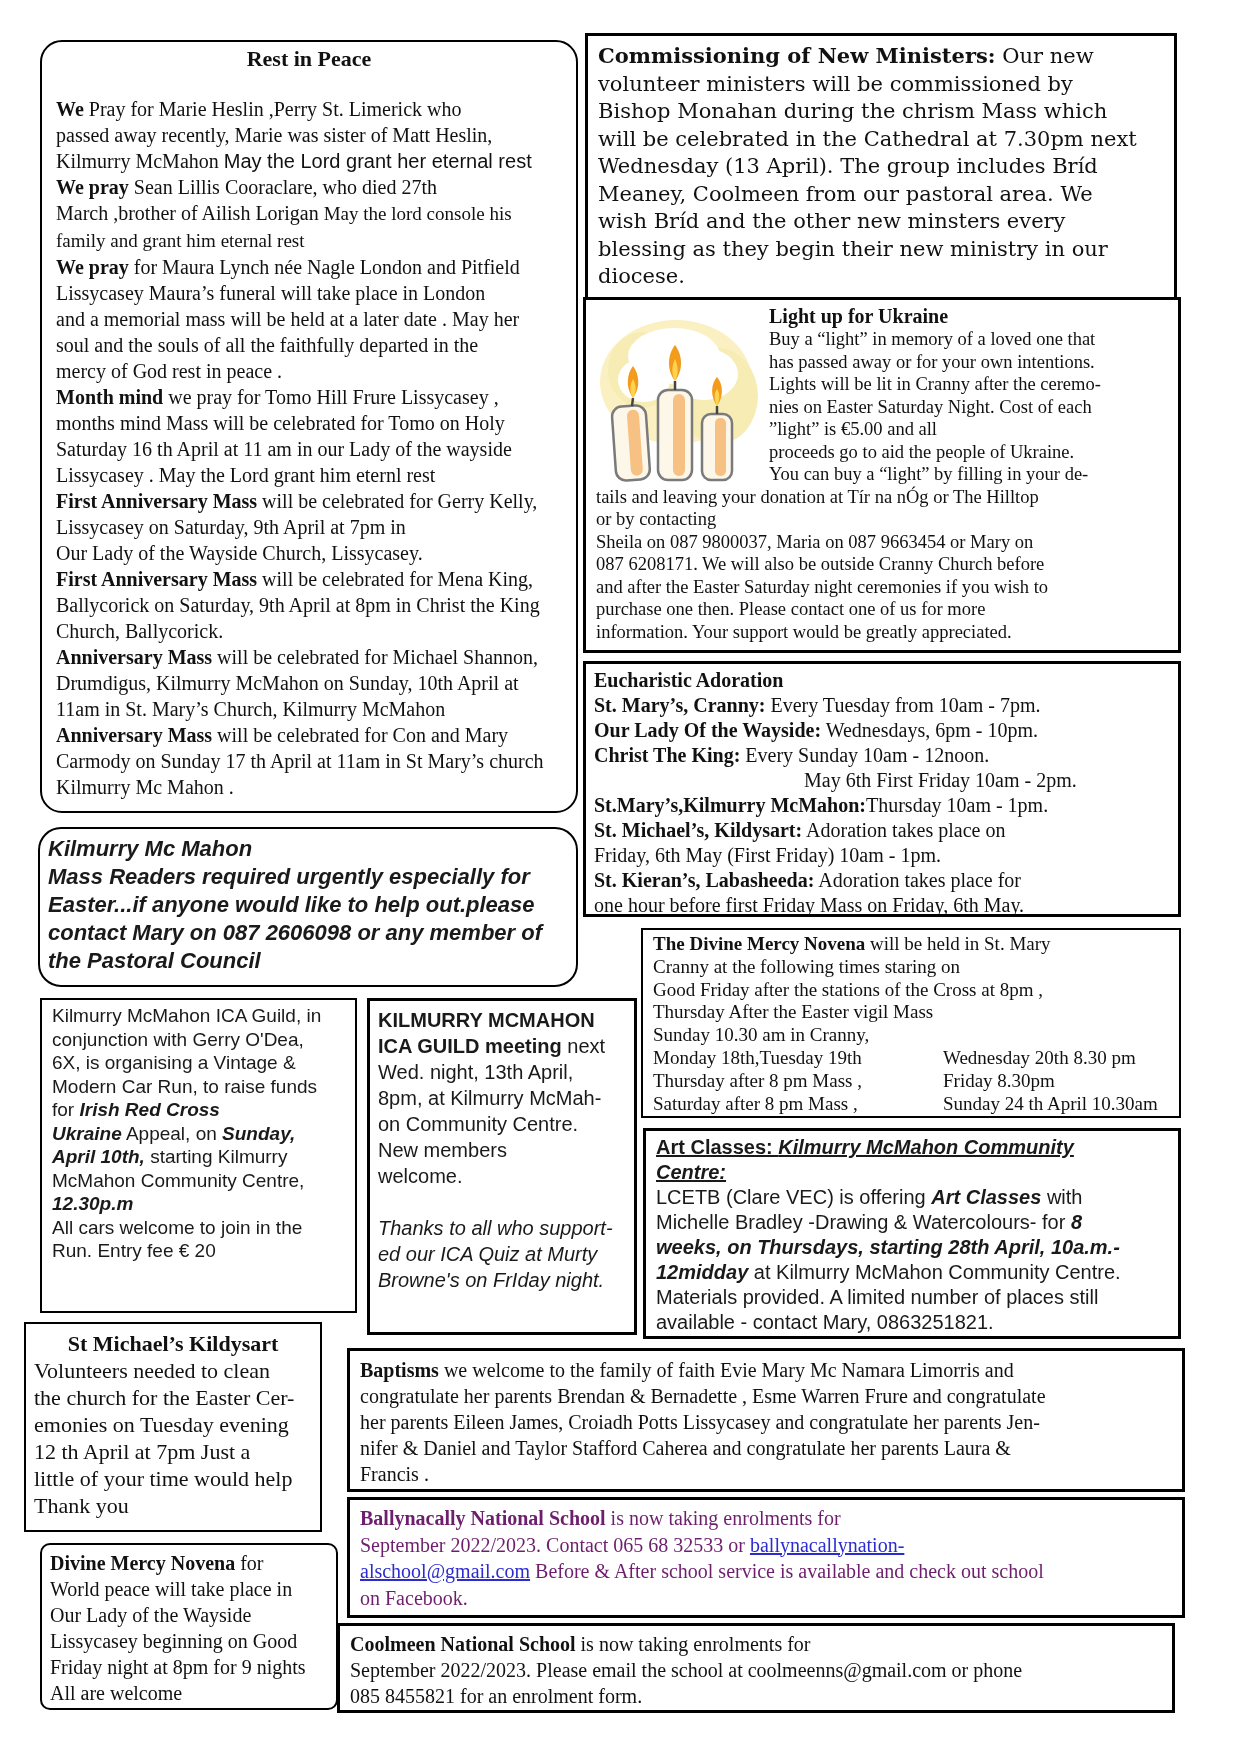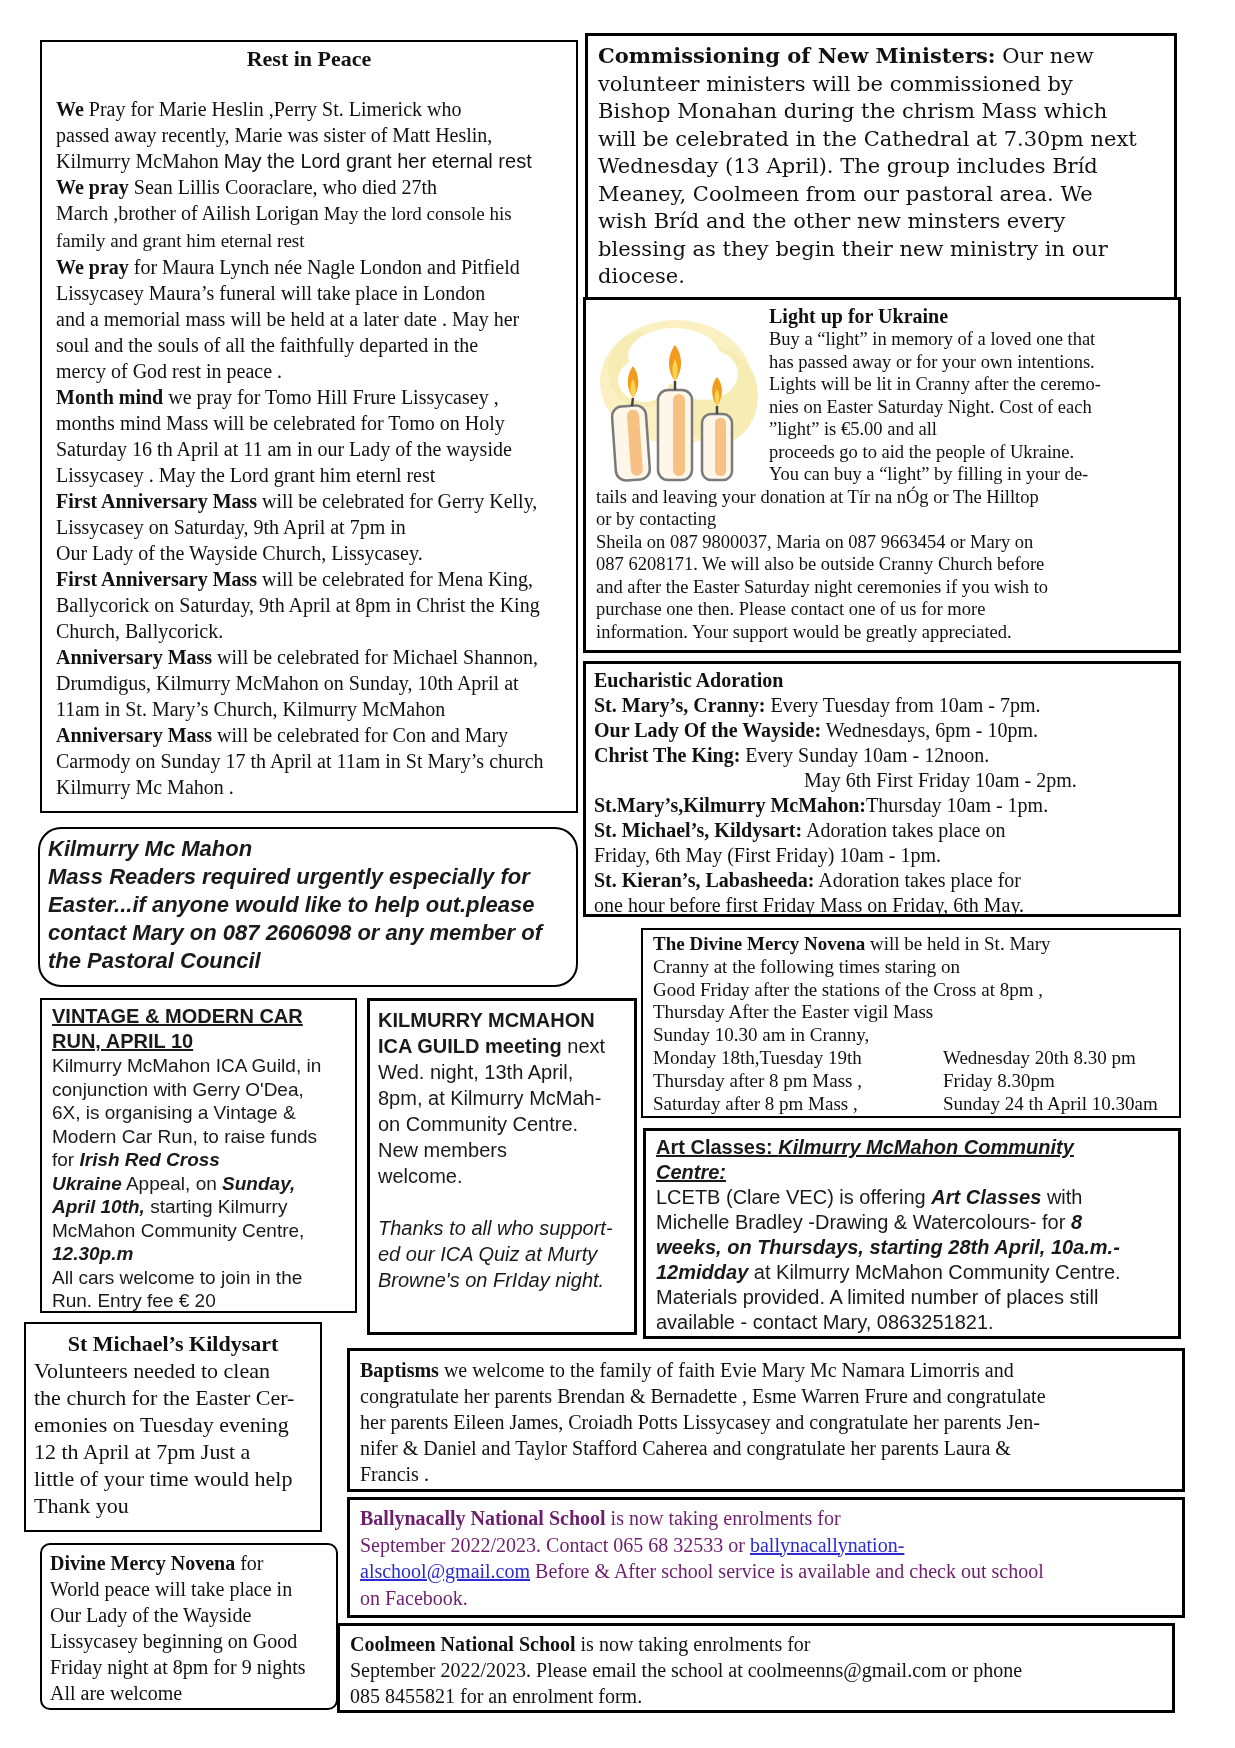--- a/index.html
+++ b/index.html
@@ -7,21 +7,21 @@
   .box{position:absolute;box-sizing:border-box;border:2px solid #000;background:#fff;overflow:hidden;}
   .b3{border-width:3px;}
   .serif{font-family:"Liberation Serif",serif;}
   .dserif{font-family:"DejaVu Serif",serif;}
   .sans{font-family:"Liberation Sans",sans-serif;}
   .pre{white-space:pre-line;}
   p{margin:0;}
   b{font-weight:bold;}
 
   
-  #rip{left:40px;top:40px;width:538px;height:773px;padding:4px 14px;font-size:20px;line-height:26px;color:#111;}
+  #rip{left:40px;top:40px;width:538px;height:773px;padding:4px 14px;font-size:20px;line-height:26px;color:#111;border-radius:22px;}
   #rip .title{text-align:center;font-weight:bold;font-size:22px;margin-bottom:24px;}
   #rip .sansrun{font-family:"Liberation Sans",sans-serif;}
   #rip .smallrun{font-size:19px;}
 
   
   #com{left:585px;top:33px;width:592px;height:271px;padding:6px 10px;font-size:21px;line-height:27.5px;color:#111;}
 
   
   #ukr{left:583px;top:297px;width:598px;height:356px;padding:4px 10px;font-size:18.5px;line-height:22.5px;color:#111;}
   #ukr .title{font-weight:bold;font-size:20px;line-height:24px;}
@@ -184,21 +184,20 @@
 
   <div id="readers" class="box sans">
     <p class="pre"><span> Kilmurry Mc Mahon</span><span>
 Mass Readers required urgently especially for
 Easter...if anyone would like to help out.please
 contact Mary on 087 2606098 or any member of
 the Pastoral Council</span></p>
   </div>
 
   <div id="vintage" class="box sans">
-    <div class="title pre">VINTAGE &amp; MODERN CAR RUN, APRIL 10</div>
     <p class="pre"><span>Kilmurry McMahon ICA Guild, in
 conjunction with Gerry O'Dea,
 6X, is organising a Vintage &amp;
 Modern Car Run, to raise funds
 for </span><span class="bi">Irish Red Cross
 Ukraine</span><span> Appeal, on </span><span class="bi">Sunday,
 April 10th,</span><span> starting Kilmurry
 McMahon Community  Centre,
 </span><span class="bi">12.30p.m</span><span>
 All cars welcome to join in the

